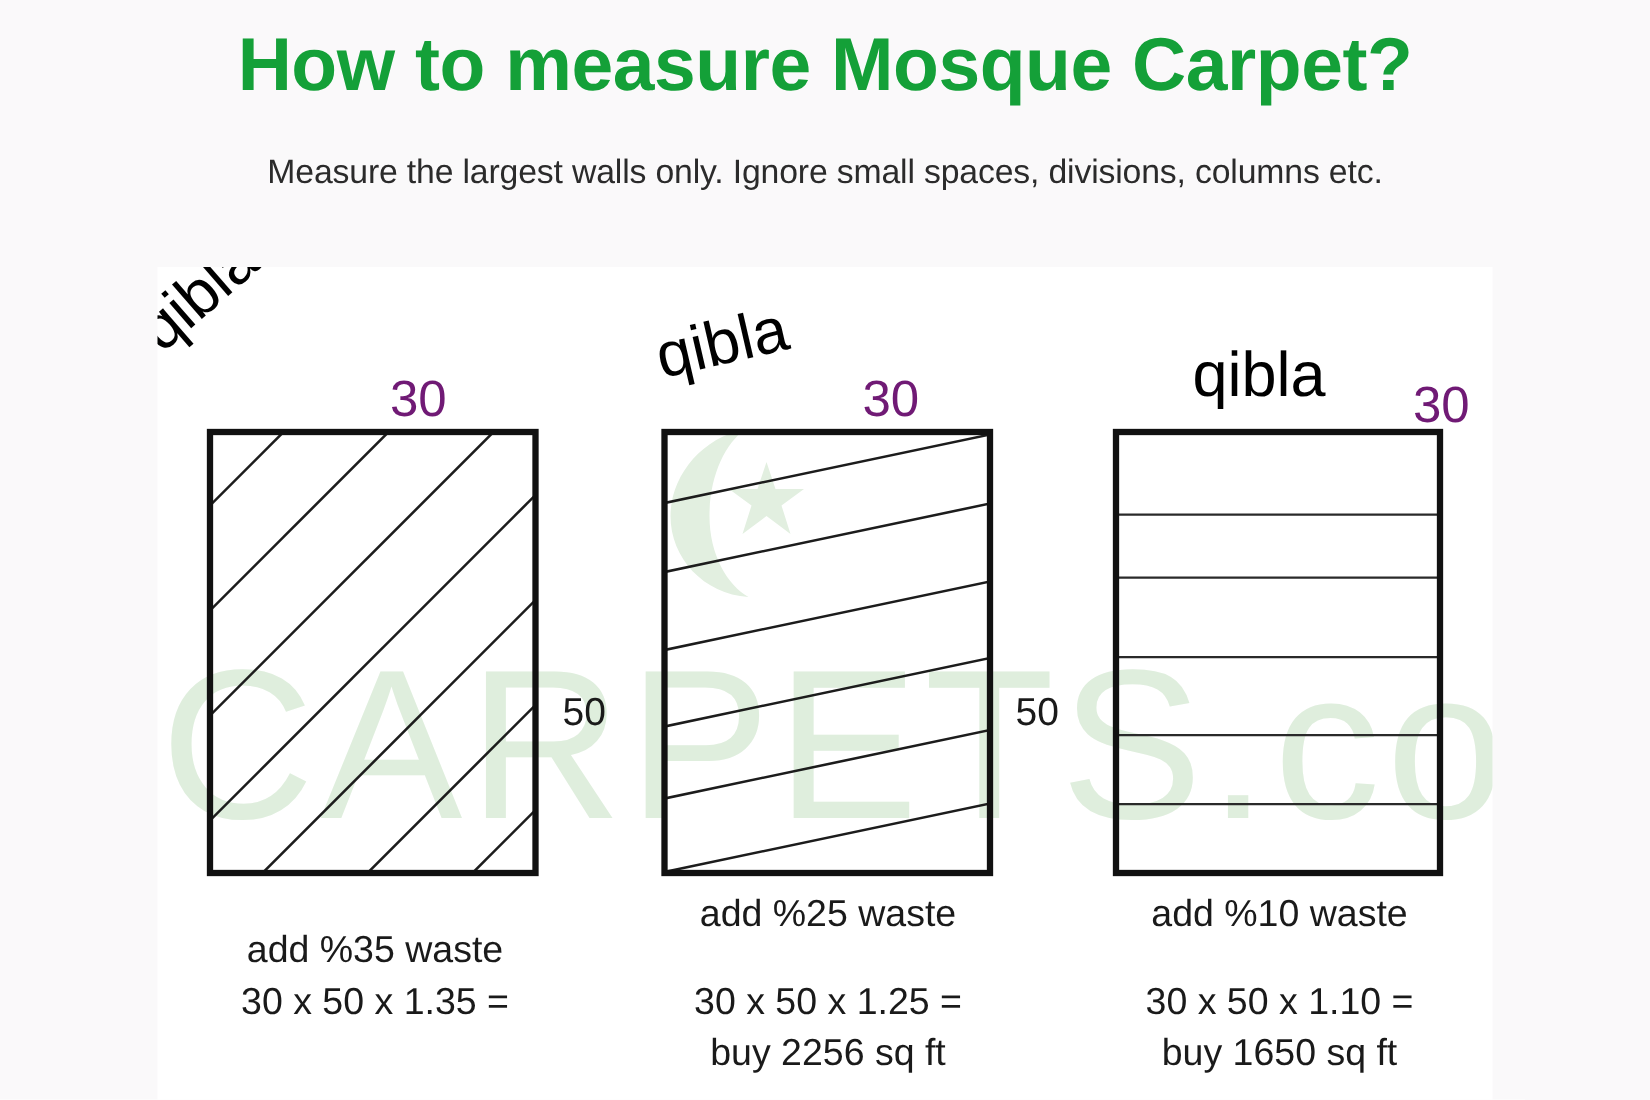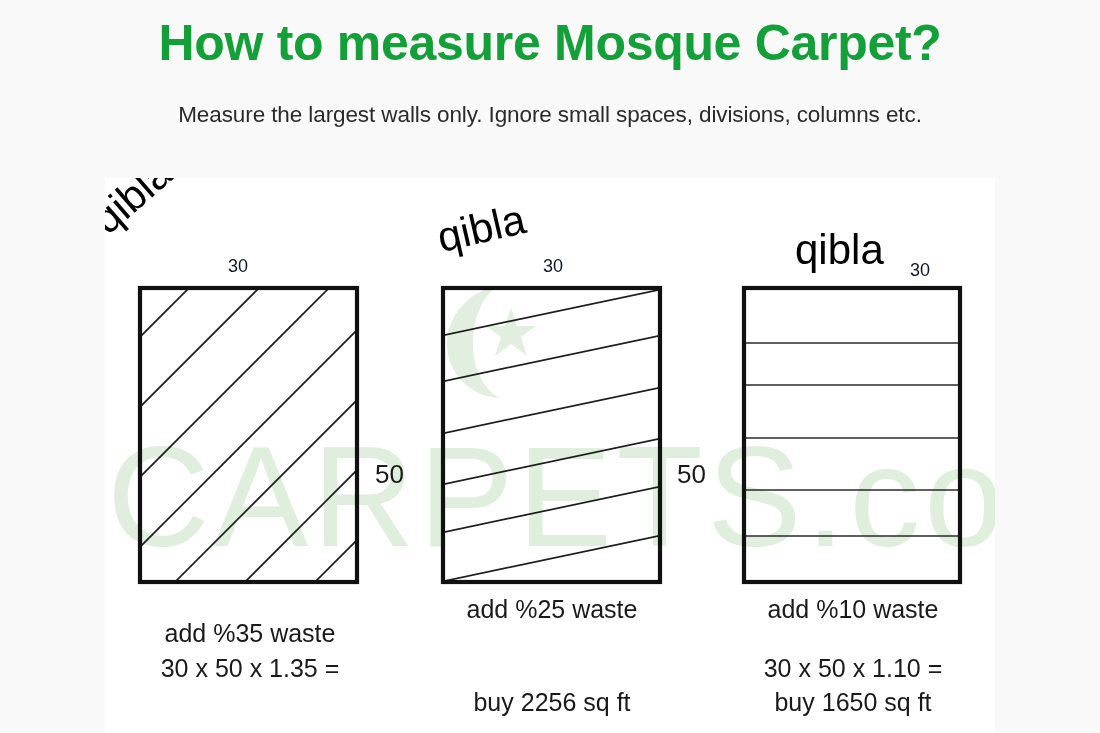--- a/index.html
+++ b/index.html
@@ -102,24 +102,25 @@
     color: #000000;
     white-space: nowrap;
     transform-origin: left bottom;
   }
   .qibla.q1 { left: 8px;  top: 20px; transform: rotate(-41deg); }
   .qibla.q2 { left: 338px; top: 38px; transform: rotate(-13deg); }
   .qibla.q3 { left: 690px; top: 50px; transform: rotate(0deg); }
 
   .dim-top {
     position: absolute;
-    font-size: 18px;
+    font-size: 34px;
     line-height: 28px;
-    color: #0f172a;
-    white-space: nowrap;
+    color: #701a75;
+    white-space: nowrap;
+    margin-left: 32px;
   }
   .dim-side {
     position: absolute;
     font-size: 26px;
     line-height: 28px;
     color: #1a1a1a;
     white-space: nowrap;
     margin-top: 42px;
   }
 
@@ -223,20 +224,21 @@
     <div class="qibla q1">qibla</div>
     <div class="dim-top" style="left:123px; top:74px;">30</div>
     <div class="dim-side" style="left:270px; top:240px;">50</div>
     <div class="caption" style="left:0px; top:415px; width:290px;margin-top:24px;">add %35 waste</div>
     <div class="calc" style="left:0px; top:473px; width:290px;">30 x 50 x 1.35 =</div>
 
     <div class="qibla q2">qibla</div>
     <div class="dim-top" style="left:438px; top:74px;">30</div>
     <div class="dim-side" style="left:572px; top:240px;">50</div>
     <div class="caption" style="left:300px; top:415px; width:294px;">add %25 waste</div>
+    <div class="calc" style="left:300px; top:473px; width:294px;">30 x 50 x 1.25 =</div>
     <div class="calc" style="left:300px; top:507px; width:294px;">buy 2256 sq ft</div>
 
     <div class="qibla q3">qibla</div>
     <div class="dim-top" style="left:805px; top:78px;">30</div>
     <div class="caption" style="left:602px; top:415px; width:292px;">add %10 waste</div>
     <div class="calc" style="left:602px; top:473px; width:292px;">30 x 50 x 1.10 =</div>
     <div class="calc" style="left:602px; top:507px; width:292px;">buy 1650 sq ft</div>
 
   </div>
 </div>

